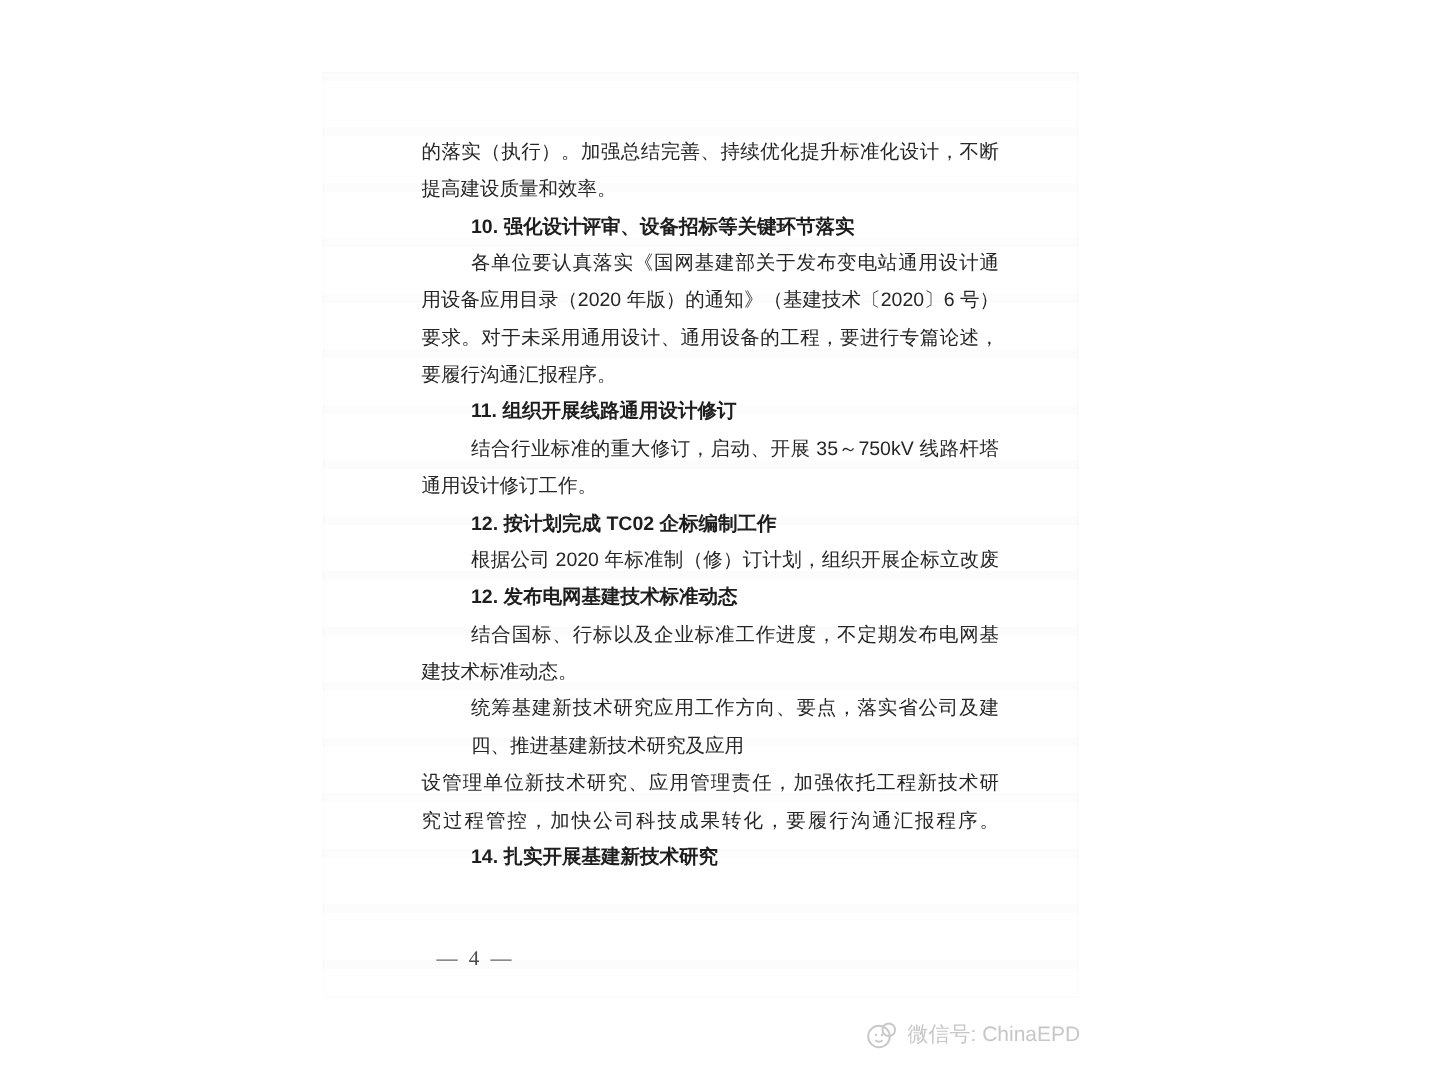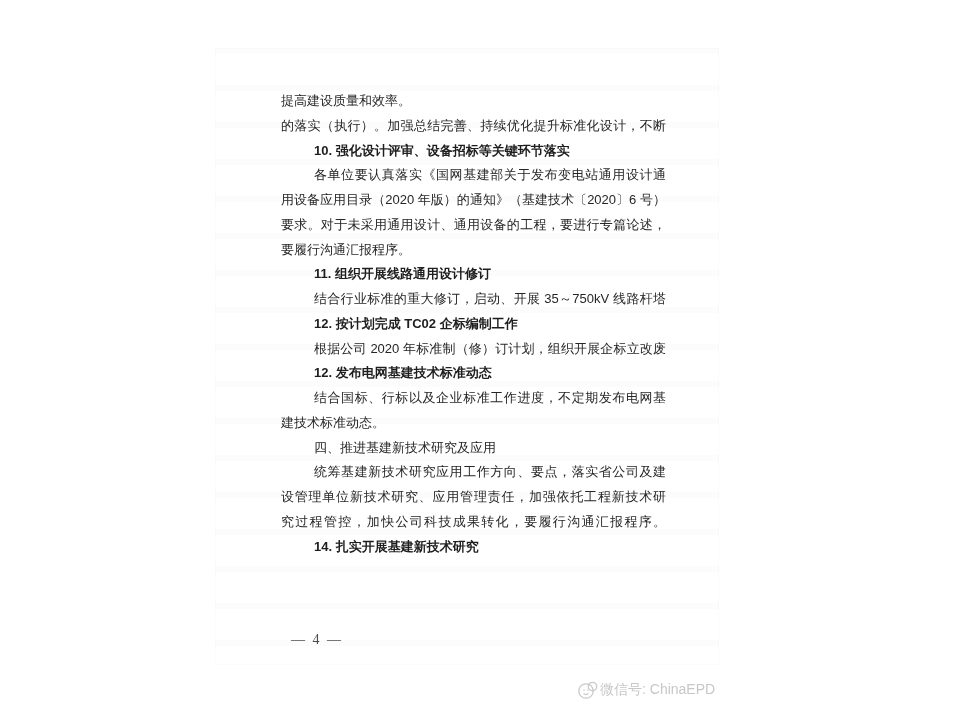--- a/index.html
+++ b/index.html
@@ -35,52 +35,53 @@
   .line.bold{font-weight:700;color:#1e1e1e;}
 
   .page-number{
     position:absolute;left:76px;top:584px;
     font-family:"Liberation Serif","DejaVu Serif",serif;
     font-size:14px;color:#4a4a4a;letter-spacing:2px;
   }
 
   .watermark{
     position:absolute;left:576px;top:677px;height:26px;
-    display:flex;align-items:center;gap:0;
+    display:flex;align-items:center;gap:5px;
     color:var(--watermark-color);
     font-size:14px;
   }
   .wm-icon{display:inline-flex;width:24px;height:24px;}
   .wm-icon svg{width:24px;height:24px;}
 </style>
 </head>
 <body>
 
 <div class="canvas">
 
   <div class="scan-page">
 
     <div class="text-block" id="text-block">
 
-    <div class="line">提高建设质量和效率。</div>
-        <div class="line fill">的落实（执行）。加强总结完善、持续优化提升标准化设计，不断</div>
+    <div class="line fill">的落实（执行）。加强总结完善、持续优化提升标准化设计，不断</div>
+        <div class="line">提高建设质量和效率。</div>
         <div class="line indent bold">10. 强化设计评审、设备招标等关键环节落实</div>
         <div class="line indent fill">各单位要认真落实《国网基建部关于发布变电站通用设计通</div>
         <div class="line fill">用设备应用目录（2020 年版）的通知》（基建技术〔2020〕6 号）</div>
         <div class="line fill">要求。对于未采用通用设计、通用设备的工程，要进行专篇论述，</div>
         <div class="line">要履行沟通汇报程序。</div>
         <div class="line indent bold">11. 组织开展线路通用设计修订</div>
         <div class="line indent fill">结合行业标准的重大修订，启动、开展 35～750kV 线路杆塔</div>
+        <div class="line">通用设计修订工作。</div>
         <div class="line indent bold">12. 按计划完成 TC02 企标编制工作</div>
         <div class="line indent fill">根据公司 2020 年标准制（修）订计划，组织开展企标立改废</div>
         <div class="line indent bold">12. 发布电网基建技术标准动态</div>
         <div class="line indent fill">结合国标、行标以及企业标准工作进度，不定期发布电网基</div>
         <div class="line">建技术标准动态。</div>
+        <div class="line indent fill">统筹基建新技术研究应用工作方向、要点，落实省公司及建</div>
         <div class="line indent">四、推进基建新技术研究及应用</div>
-        <div class="line indent fill">统筹基建新技术研究应用工作方向、要点，落实省公司及建</div>
         <div class="line fill">设管理单位新技术研究、应用管理责任，加强依托工程新技术研</div>
         <div class="line fill">究过程管控，加快公司科技成果转化，要履行沟通汇报程序。</div>
         <div class="line indent bold">14. 扎实开展基建新技术研究</div>
       </div>
 
     <div class="page-number">— 4 —</div>
   </div>
 
   <div class="watermark">
     <span class="wm-icon">

